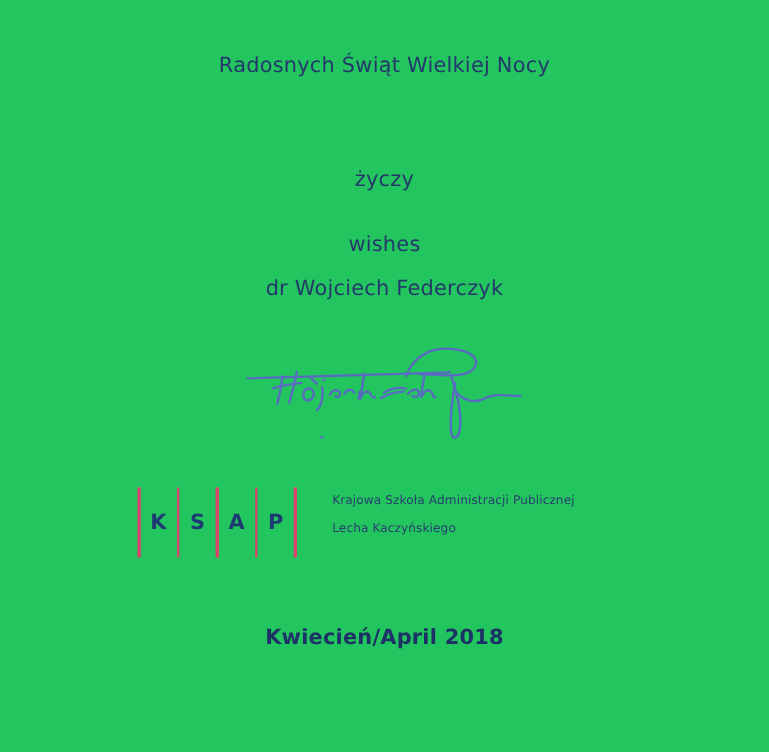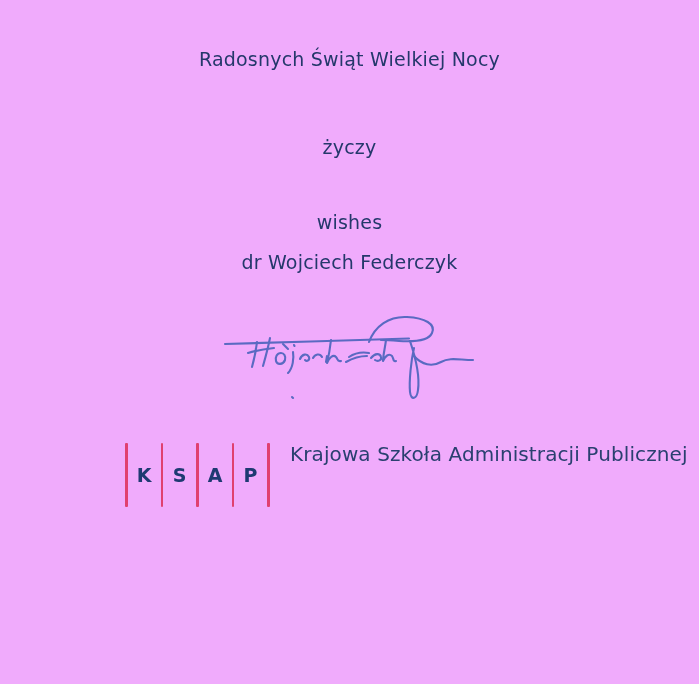--- a/index.html
+++ b/index.html
@@ -2,30 +2,30 @@
 <html><head>
 <meta charset="utf-8">
 <style>
   * { margin: 0; padding: 0; box-sizing: border-box; }
   html, body { background: #ffffff; }
   body {
     font-family: "DejaVu Sans", "Liberation Sans", sans-serif;
     width: 699px; height: 684px; position: relative; overflow: hidden;
   }
   .card {
-    position: absolute; inset: 0; background: #f0abfc;
+    position: absolute; inset: 0; background: #22c55e;
   }
   .center-line {
     position: absolute; left: 0; width: 100%;
     text-align: center; color: #24386b;
     font-size: 19px; line-height: 22px; letter-spacing: 0.2px;
   }
   .greeting-pl { top: 48px; }
   .greeting-en { top: 77px; }
-  .wishes-pl   { top: 136px; }
+  .wishes-pl   { top: 152px; }
   .wishes-en   { top: 180px; margin-top: 31px; }
   .signatory   { top: 251px; }
   .date-line   { top: 568px; font-weight: 700; font-size: 19px; color: #1e3166; }
 
   .signature-wrap {
     position: absolute; left: 203px; top: 296px;
     width: 290px; height: 115px;
   }
   .signature-wrap svg { display: block; width: 100%; height: 100%; }
 
@@ -37,22 +37,22 @@
     width: 2.5px; background: #e0406f; border-radius: 1px;
   }
   .logo .cell {
     width: 33px; display: flex; align-items: center; justify-content: center;
   }
   .logo .letter {
     color: #1e3a72; font-weight: 700; font-size: 19px; line-height: 1;
   }
 
   .org-block {
-    position: absolute; left: 290px; top: 442px;
-    color: #2a4070; font-size: 20px; line-height: 25.5px;
+    position: absolute; left: 302px; top: 442px;
+    color: #2a4070; font-size: 11px; line-height: 25.5px;
     letter-spacing: 0.1px; white-space: nowrap;
   }
 </style>
 </head>
 <body>
 
 <div class="card">
 
   <div class="center-line greeting-pl">Radosnych Świąt Wielkiej Nocy</div>
 
@@ -112,16 +112,18 @@
       </div>
     <div class="bar"></div>
     <div class="cell">
         <span class="letter">P</span>
       </div>
     <div class="bar"></div>
   </div>
 
   <div class="org-block">
     <div>Krajowa Szkoła Administracji Publicznej</div>
+    <div>Lecha Kaczyńskiego</div>
   </div>
 
+  <div class="center-line date-line">Kwiecień/April 2018</div>
 
 </div>
 
 </body></html>

